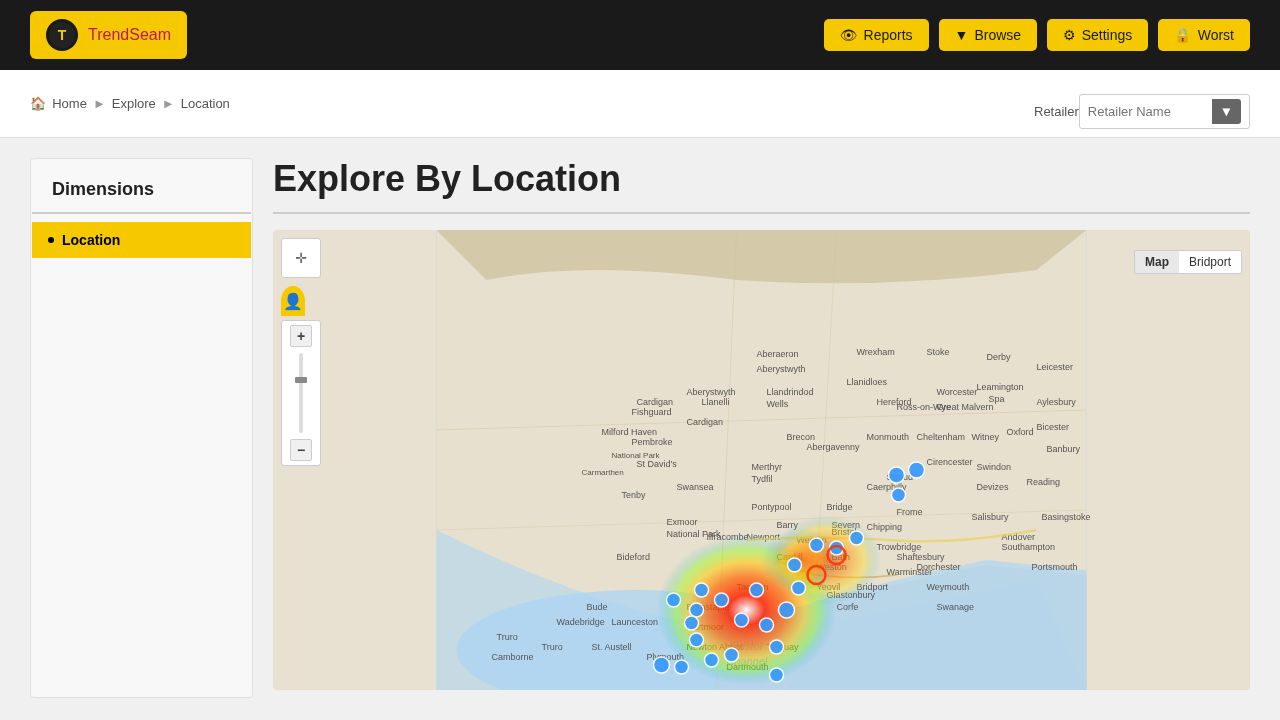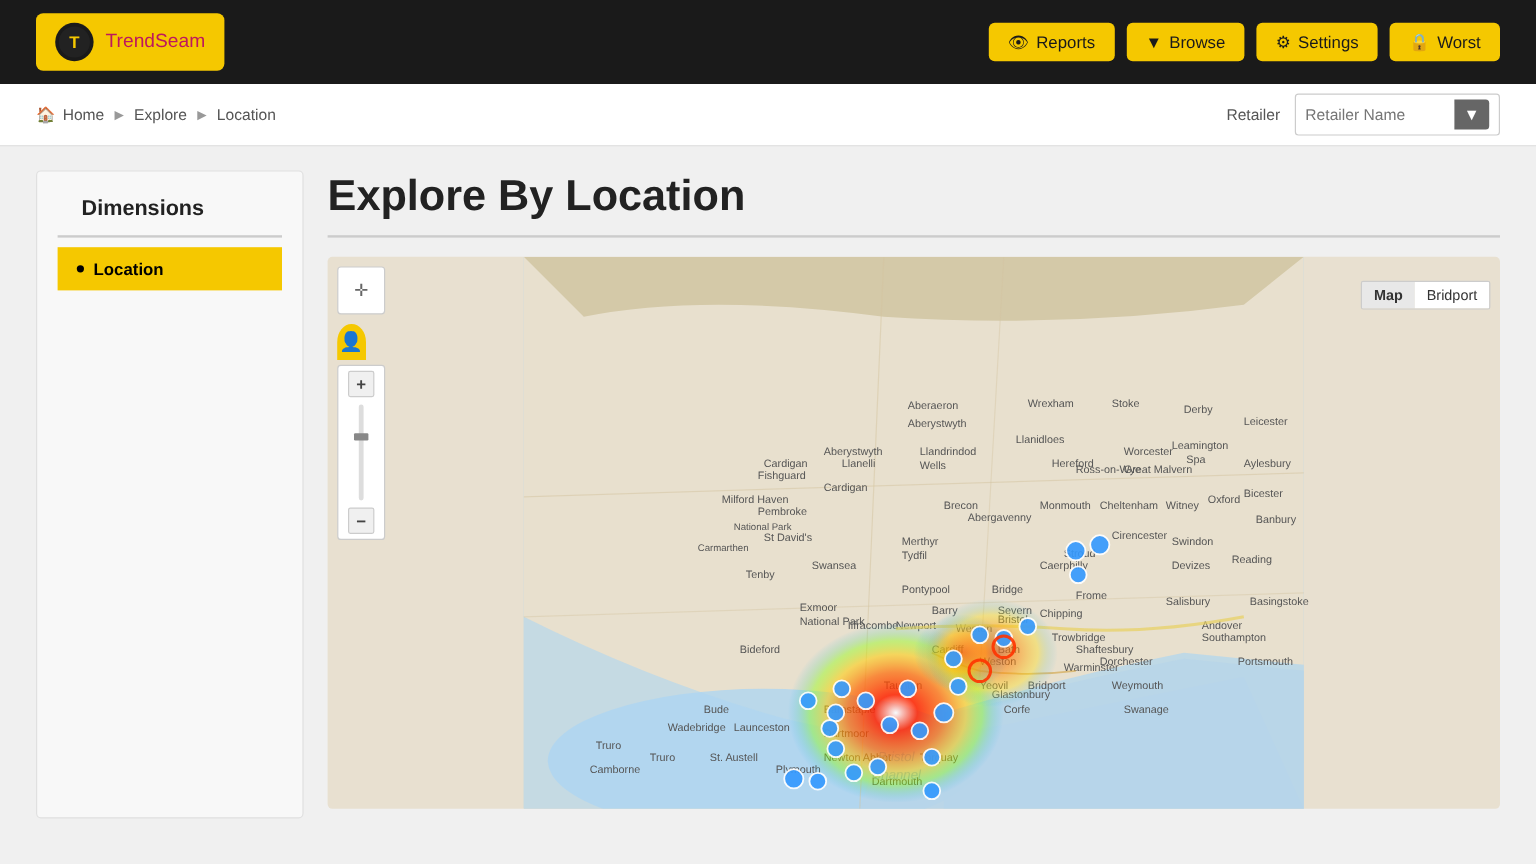--- a/index.html
+++ b/index.html
@@ -92,21 +92,22 @@
     .breadcrumb a {
       color: #555;
       text-decoration: none;
     }
     .breadcrumb .sep {
       color: #999;
     }
     .retailer-filter {
       display: flex;
       align-items: center;
-      gap: 12px;
+      gap: 0;
+      margin-top: 16px;
     }
     .retailer-label {
       font-size: 13px;
       color: #555;
     }
     .retailer-select {
       border: 1px solid #ccc;
       border-radius: 3px;
       padding: 4px 8px;
       font-size: 13px;
@@ -133,21 +134,21 @@
       gap: 20px;
       min-height: 580px;
     }
 
     
     .sidebar {
       width: 223px;
       background: #f8f8f8;
       border: 1px solid #e0e0e0;
       border-radius: 4px;
-      padding: 20px 17px;
+      padding: 20px 1px;
       flex-shrink: 0;
       min-height: 320px;
     }
     .sidebar-title {
       font-size: 18px;
       font-weight: bold;
       color: #222;
       padding: 0 20px 12px;
       border-bottom: 2px solid #ccc;
       margin-bottom: 8px;

